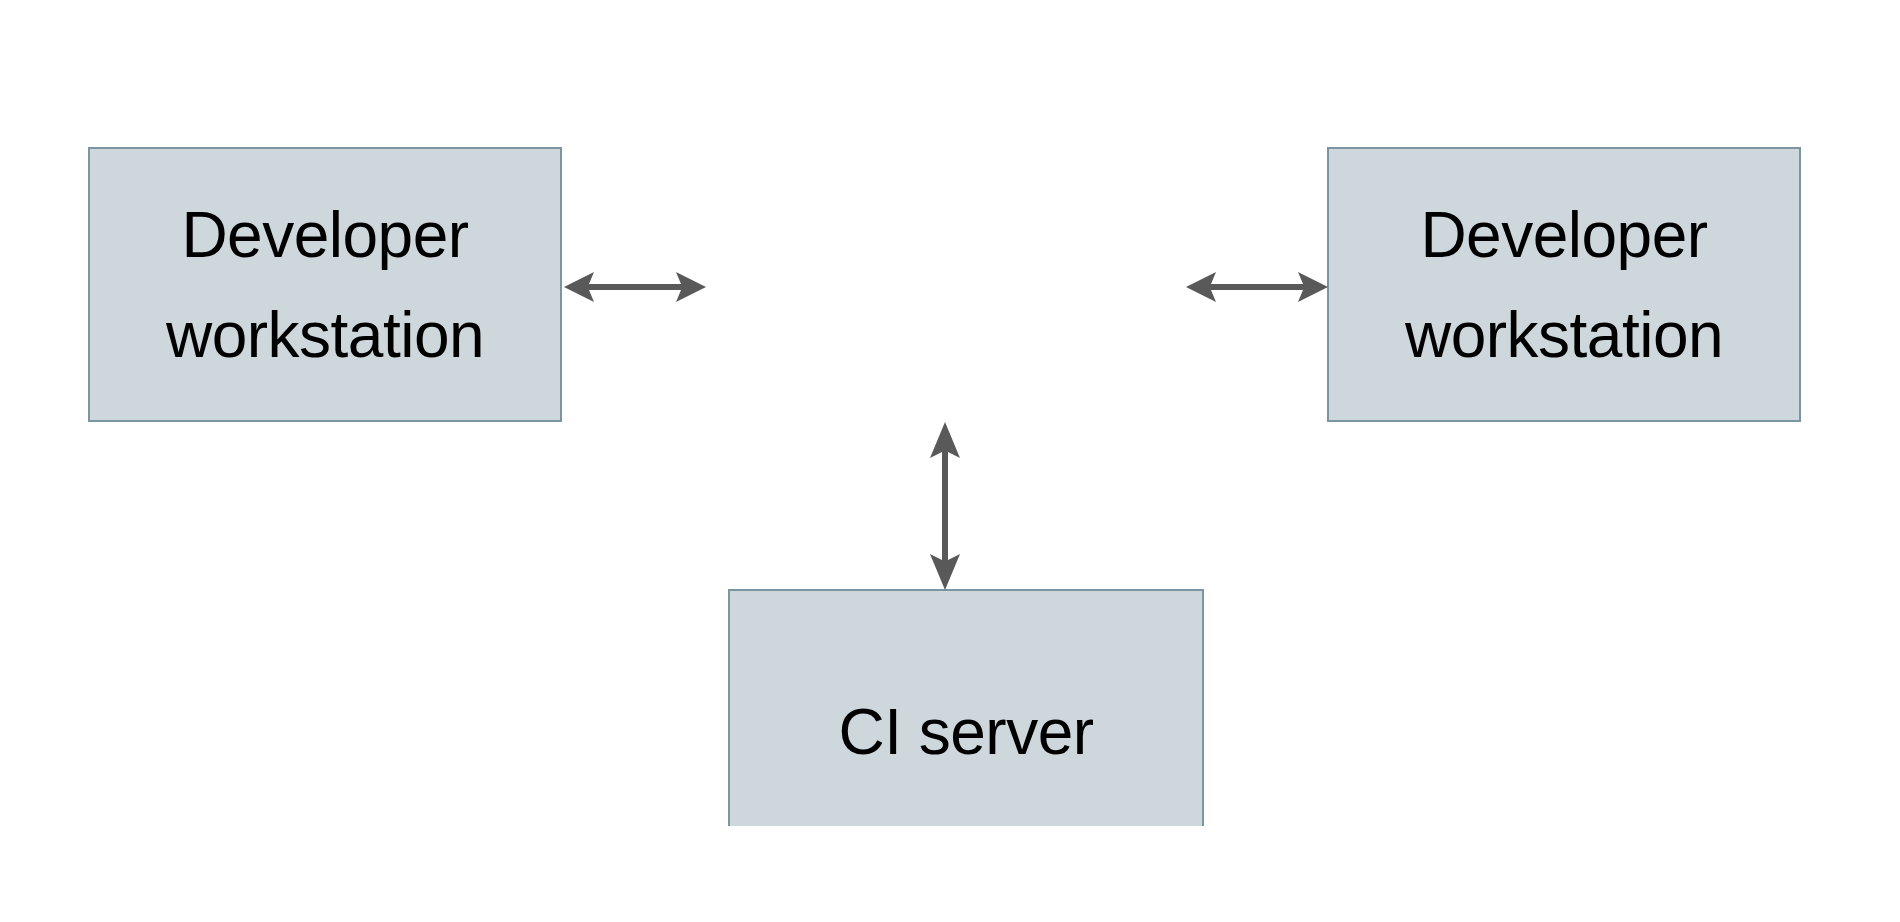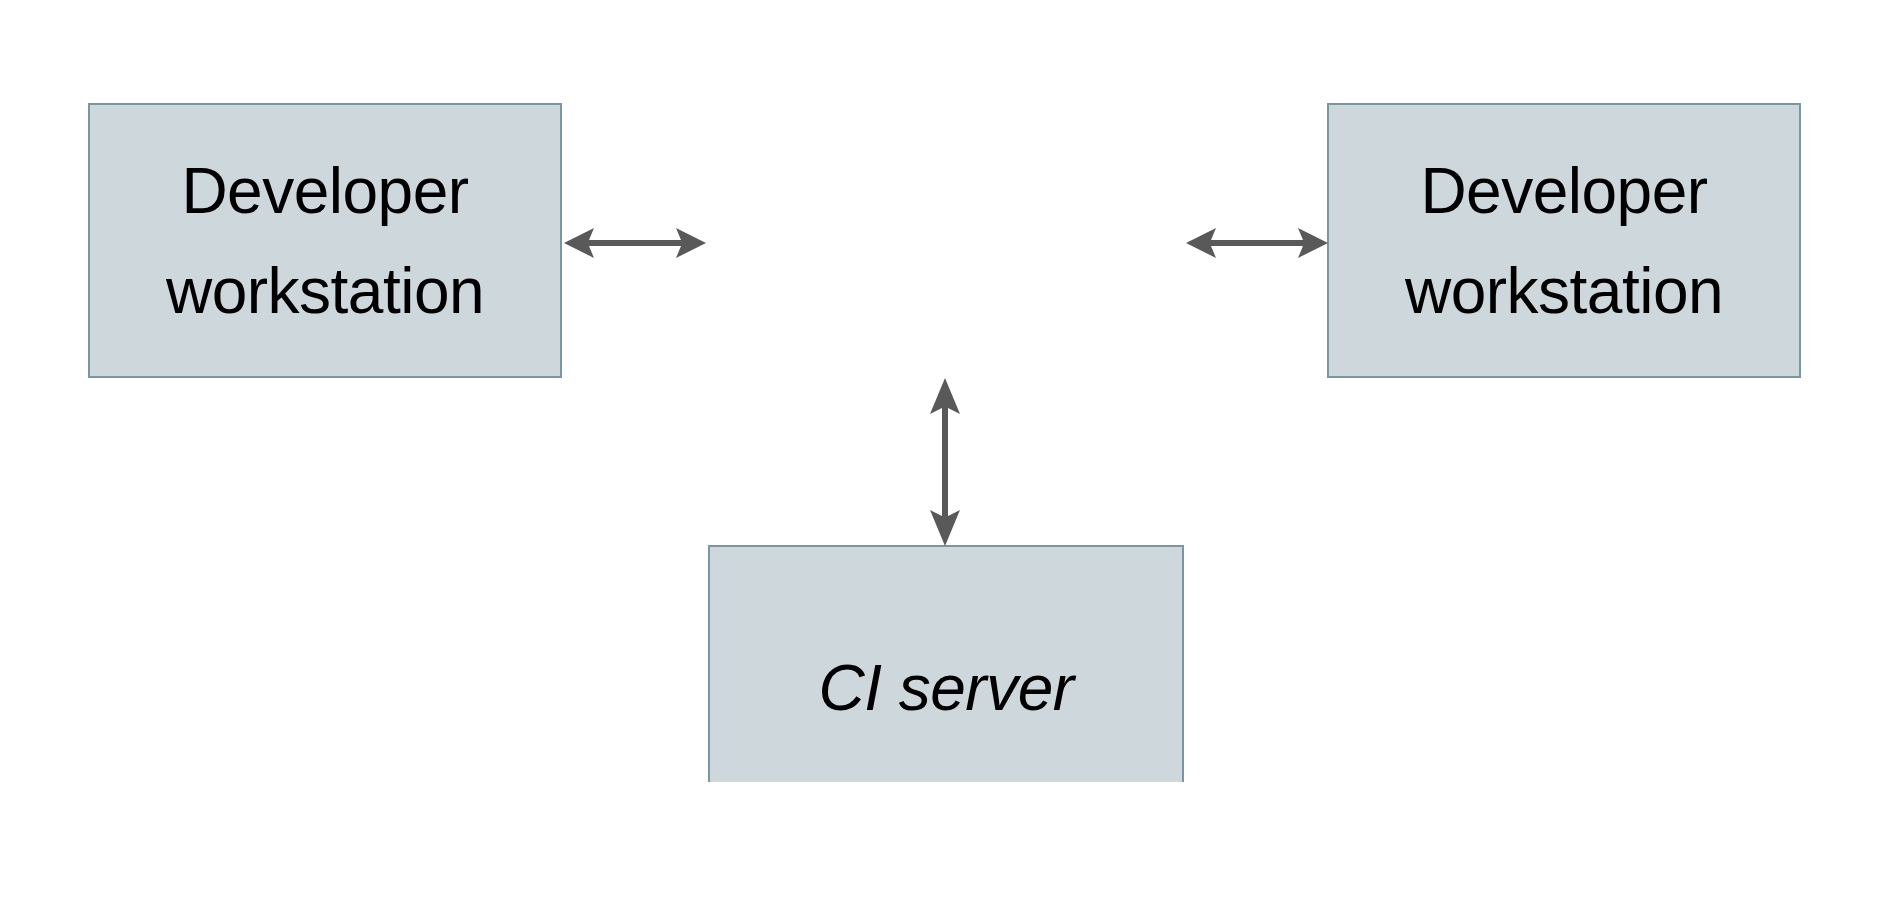--- a/index.html
+++ b/index.html
@@ -10,20 +10,21 @@
   }
   body {
     font-family: "Liberation Sans", sans-serif;
   }
   #canvas {
     position: relative;
     width: 1900px;
     height: 782px;
     background: #ffffff;
     overflow: hidden;
+    margin-top: 44px;
   }
   .node {
     position: absolute;
     box-sizing: border-box;
     background: #ced8dc;
     border: 2px solid #7b95a1;
     display: flex;
     align-items: center;
     justify-content: center;
     text-align: center;
@@ -34,21 +35,21 @@
     line-height: 100px;
     color: #000000;
     letter-spacing: -0.5px;
     white-space: pre-line;
     font-weight: 400;
   }
   
   #node-dev-left   { left: 88px;   top: 103px; width: 474px; height: 275px; }
   #node-shared     { left: 708px;  top: 103px; width: 476px; height: 275px; }
   #node-dev-right  { left: 1327px; top: 103px; width: 474px; height: 275px; }
-  #node-ci         { left: 708px;  top: 545px; width: 476px; height: 286px; font-style: italic; }
+  #node-ci         { left: 728px;  top: 545px; width: 476px; height: 286px; }
 
   .connector {
     position: absolute;
     overflow: visible;
     pointer-events: none;
   }
   #edge-left-shared  { left: 560px;  top: 210px; width: 150px; height: 66px; }
   #edge-shared-right { left: 1182px; top: 210px; width: 150px; height: 66px; }
   #edge-shared-ci    { left: 912px;  top: 374px; width: 66px;  height: 176px; }
 </style>

